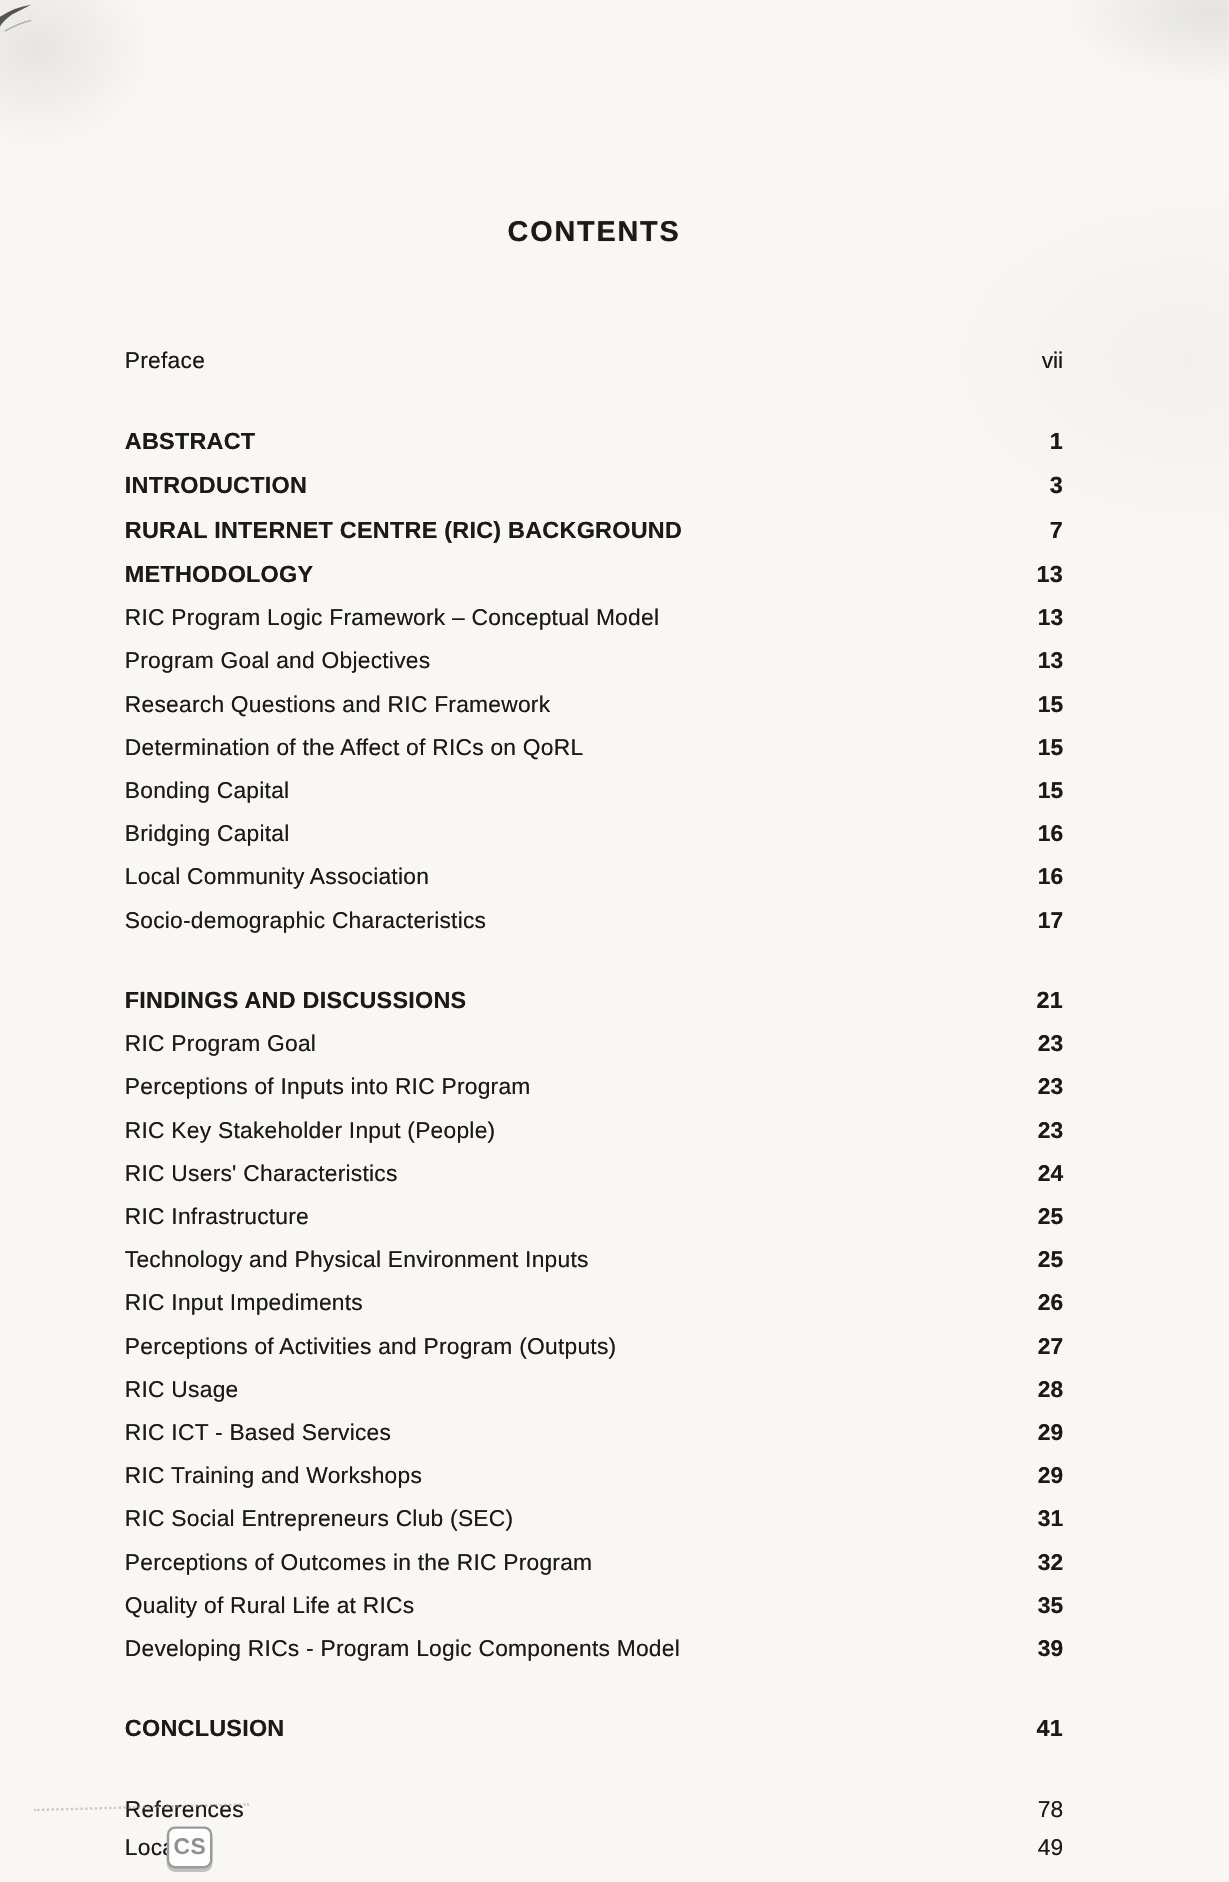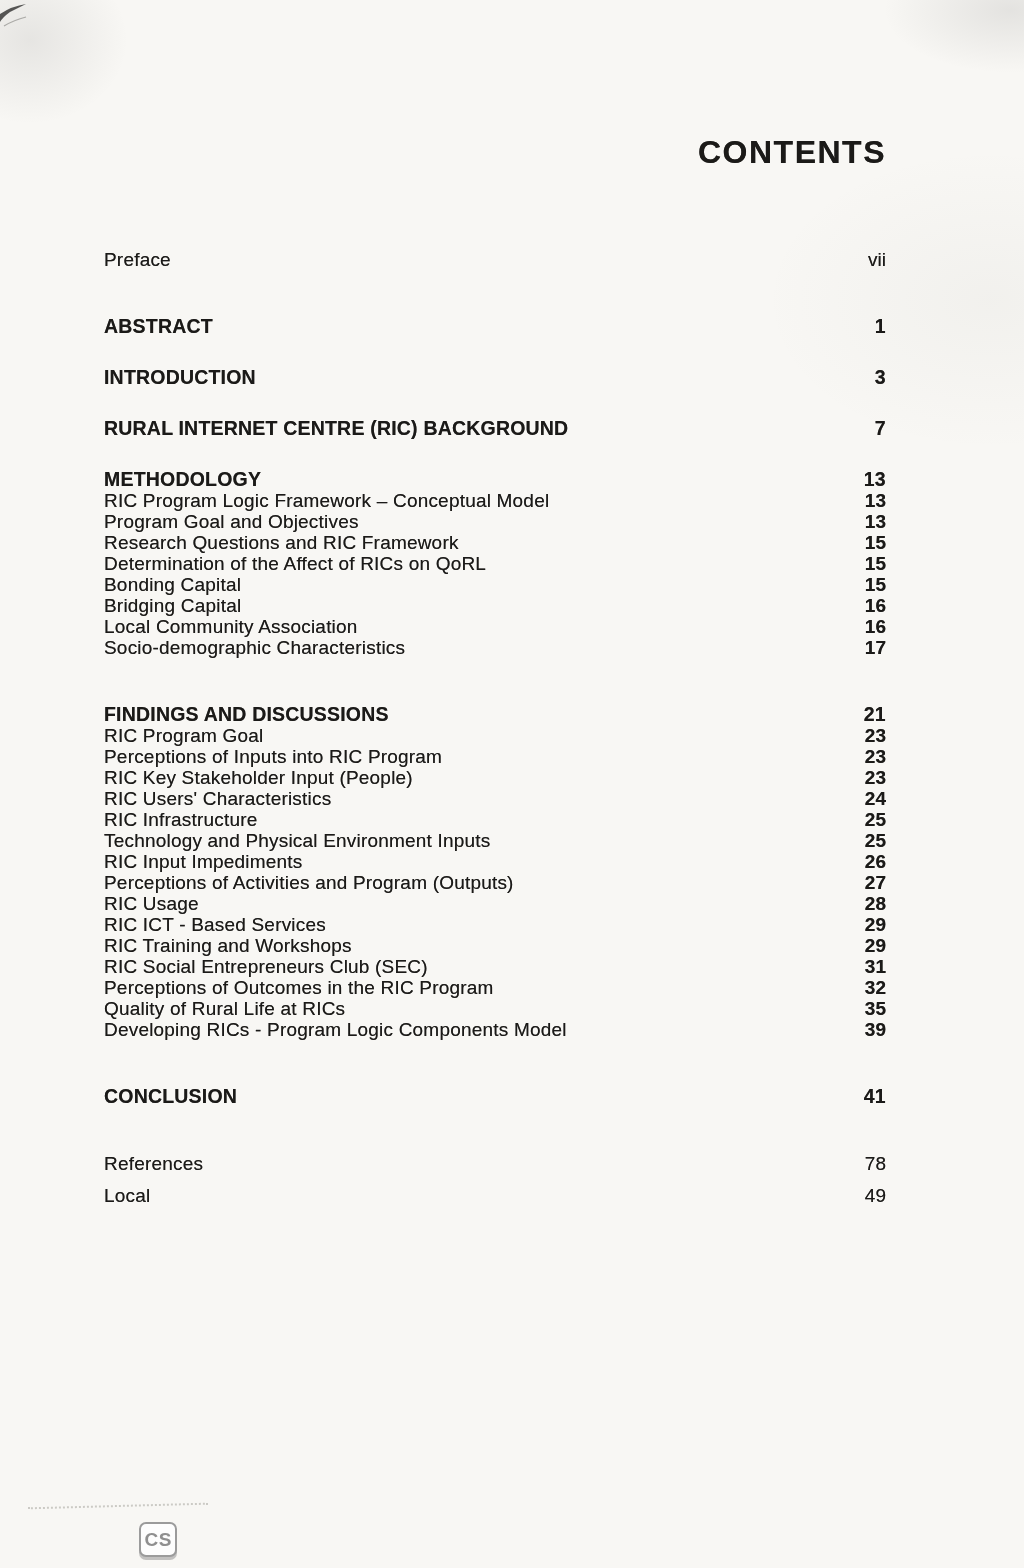--- a/index.html
+++ b/index.html
@@ -24,43 +24,44 @@
   .scratch {
     position: absolute;
     top: 0;
     left: 0;
   }
   .toc {
     position: relative;
     padding: 138px 138px 0 104px;
   }
   .page-title {
-    text-align: right;
-    font-size: 32px;
+    text-align: center;
+    font-size: 24px;
     font-weight: 700;
     letter-spacing: 1.5px;
     line-height: 28px;
     text-shadow: 0 0 0.6px rgba(27,26,24,0.75);
+    margin-top: 42px;
   }
   .row {
     display: flex;
     justify-content: space-between;
     align-items: baseline;
-    margin-top: 0;
+    margin-top: 15px;
     font-size: 19px;
     line-height: 21px;
     text-shadow: 0 0 0.5px rgba(27,26,24,0.65);
   }
   .row .t { letter-spacing: 0.2px; }
   .row .p { font-weight: 700; }
   .row.front .p { font-weight: 400; }
   .hd { font-weight: 700; font-size: 19.5px; letter-spacing: 0.3px; }
   .first   { margin-top: 83px; }
   .gap-xl  { margin-top: 46px; }
-  .gap-md  { margin-top: 30px; }
+  .gap-md  { margin-top: 16px; }
   .gap-sm  { margin-top: 11px; }
   .pencil-mark {
     position: absolute;
     left: 28px;
     top: 1505px;
     width: 180px;
     height: 7px;
     border-top: 2px dotted #a8a69f;
     opacity: 0.55;
     transform: rotate(-1.5deg);

